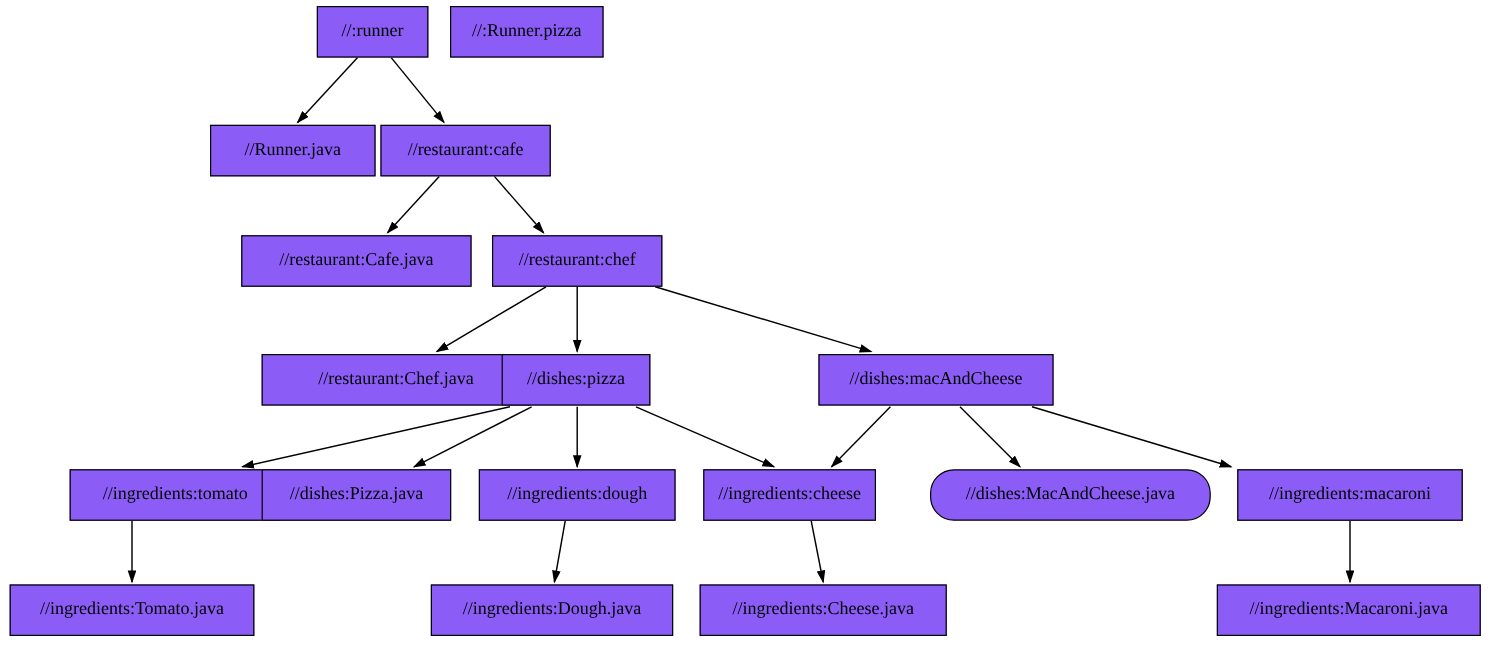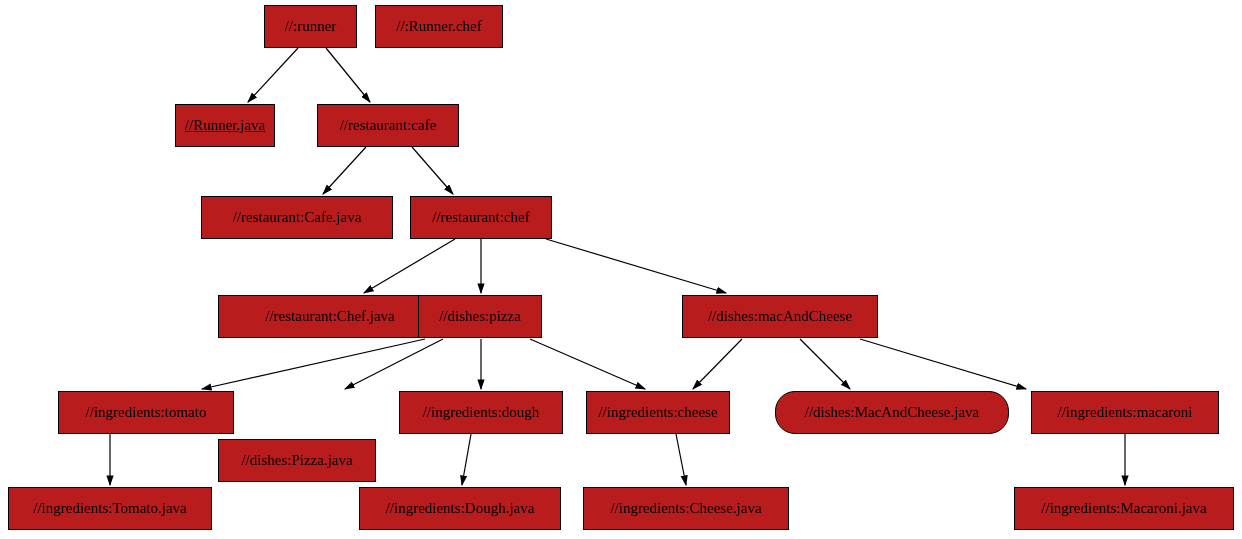--- a/index.html
+++ b/index.html
@@ -12,21 +12,21 @@
     width: 1242px;
     height: 539px;
     background: #ffffff;
     font-family: "Liberation Serif", serif;
     overflow: hidden;
   }
   .node {
     position: absolute;
     box-sizing: border-box;
     border: 1px solid #000000;
-    background: #b91c1c;
+    background: #8b5cf6;
     color: #000000;
     font-size: 15px;
     line-height: 1;
     display: flex;
     align-items: center;
     justify-content: center;
     white-space: nowrap;
     text-align: center;
   }
   #edges {
@@ -67,23 +67,23 @@
         <line x1="471" y1="434" x2="462" y2="485" stroke="#000000" stroke-width="1.2" marker-end="url(#arrow)"></line>
         <line x1="676" y1="434" x2="686" y2="485" stroke="#000000" stroke-width="1.2" marker-end="url(#arrow)"></line>
         <line x1="1125" y1="434" x2="1125" y2="485" stroke="#000000" stroke-width="1.2" marker-end="url(#arrow)"></line>
       </g>
   </svg>
   <div id="node-layer">
       <div class="node" style="left: 264px; top: 5px; width: 93px; height: 43px;">
         <span>//:runner</span>
       </div>
       <div class="node" style="left: 375px; top: 5px; width: 128px; height: 43px;">
-        <span>//:Runner.chef</span>
+        <span>//:Runner.pizza</span>
       </div>
-      <div class="node" style="left: 175px; top: 104px; width: 100px; height: 43px; text-decoration: underline;">
+      <div class="node" style="left: 175px; top: 104px; width: 138px; height: 43px;">
         <span>//Runner.java</span>
       </div>
       <div class="node" style="left: 317px; top: 104px; width: 142px; height: 43px;">
         <span>//restaurant:cafe</span>
       </div>
       <div class="node" style="left: 201px; top: 196px; width: 192px; height: 43px;">
         <span>//restaurant:Cafe.java</span>
       </div>
       <div class="node" style="left: 410px; top: 196px; width: 142px; height: 43px;">
         <span>//restaurant:chef</span>
@@ -93,21 +93,21 @@
       </div>
       <div class="node" style="left: 418px; top: 295px; width: 124px; height: 43px;">
         <span>//dishes:pizza</span>
       </div>
       <div class="node" style="left: 682px; top: 295px; width: 196px; height: 43px;">
         <span>//dishes:macAndCheese</span>
       </div>
       <div class="node" style="left: 22px; top: 391px; width: 176px; height: 43px; margin-left: 36px;">
         <span>//ingredients:tomato</span>
       </div>
-      <div class="node" style="left: 218px; top: 391px; width: 158px; height: 43px; margin-top: 48px;">
+      <div class="node" style="left: 218px; top: 391px; width: 158px; height: 43px;">
         <span>//dishes:Pizza.java</span>
       </div>
       <div class="node" style="left: 399px; top: 391px; width: 164px; height: 43px;">
         <span>//ingredients:dough</span>
       </div>
       <div class="node" style="left: 586px; top: 391px; width: 144px; height: 43px;">
         <span>//ingredients:cheese</span>
       </div>
       <div class="node" style="left: 775px; top: 391px; width: 234px; height: 43px; border-radius: 20px;">
         <span>//dishes:MacAndCheese.java</span>

